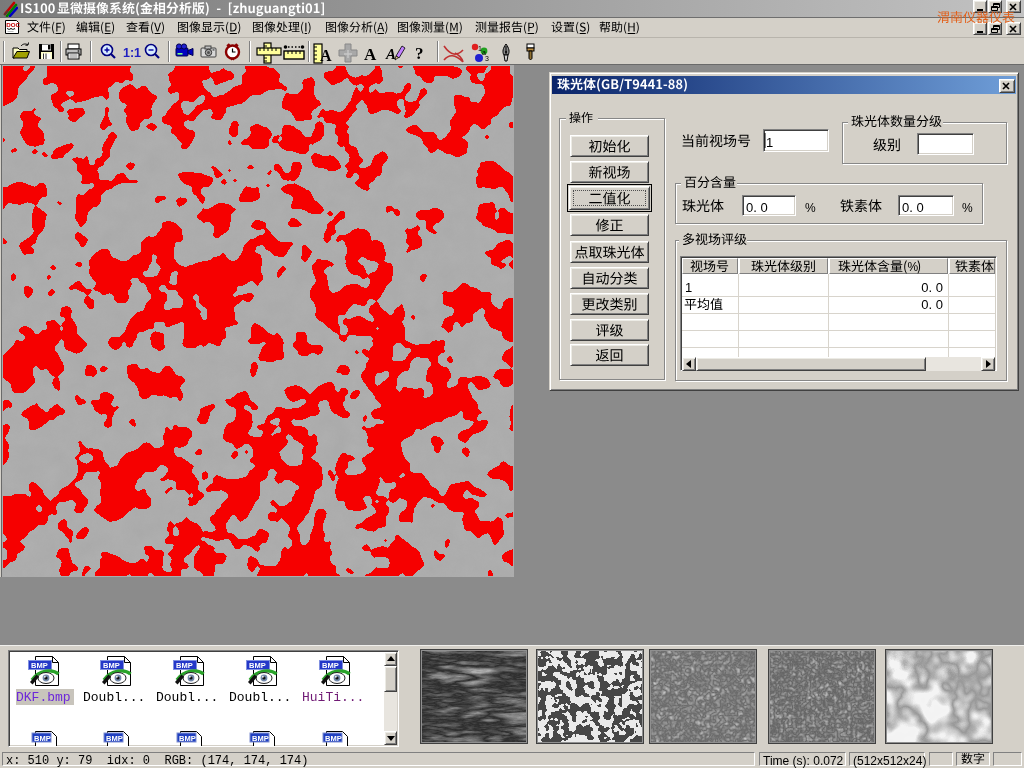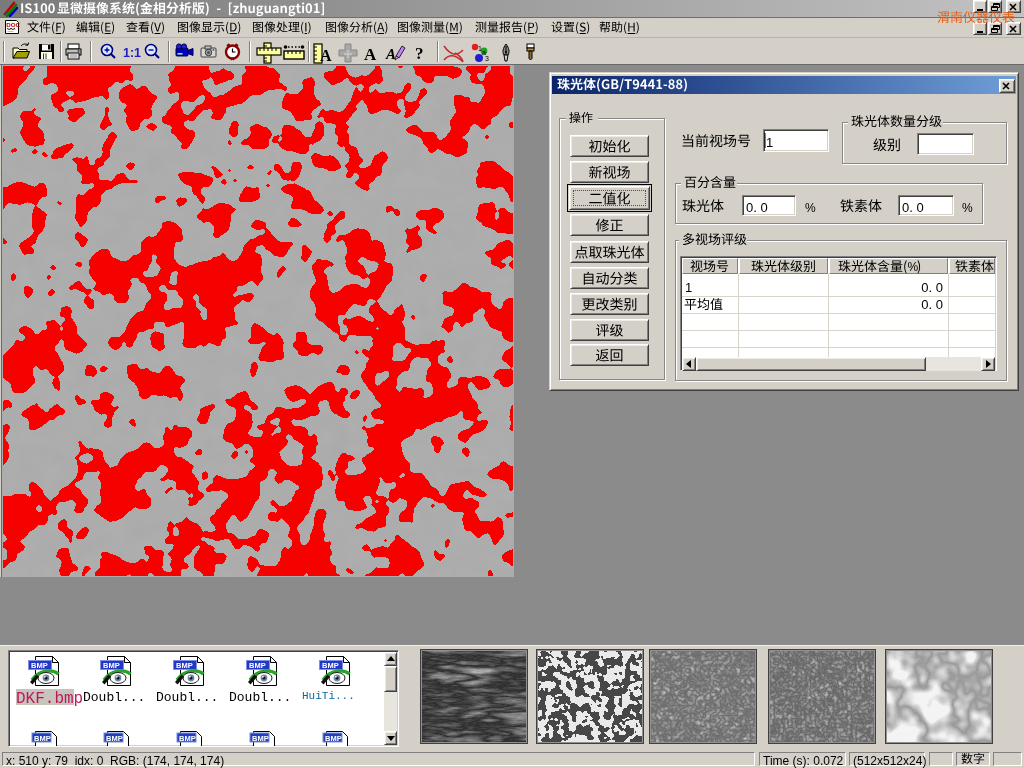--- a/index.html
+++ b/index.html
@@ -311,25 +311,25 @@
 <rect x="0.5" y="7.5" width="23" height="9" fill="#2438c8" stroke="#8090e0"></rect>
 <text x="3" y="15" font-family="Liberation Sans" font-weight="bold" font-size="7.5" fill="#fff">BMP</text>
 <path d="M4 27 C11 16.5 25 16 30.5 21" stroke="#2aa32a" stroke-width="3.4" fill="none"></path>
 <ellipse cx="18" cy="25" rx="8" ry="5.5" fill="#fff" stroke="#222" stroke-width="1"></ellipse>
 <circle cx="18" cy="25" r="3.4" fill="#7288aa"></circle>
     <circle cx="18" cy="25" r="1.6" fill="#111"></circle>
 <circle cx="16.8" cy="23.8" r="1" fill="#e8e8e8"></circle>
 <path d="M2 29 l6.5-7.5 2.5 2.5 -6.5 7.5z" fill="#111"></path>
 </svg>
 <div class="abs" style="left:16px;top:689px;width:58px;height:16px;background:#c8c4bc"></div>
-<div class="abs" style="left:16px;top:690px;font-family:'Liberation Mono',monospace;font-size:16px;color:#be185d">DKF.bmp</div>
+<div class="abs" style="left:16px;top:690px;font-family:'Liberation Mono',monospace;font-size:13px;color:#6d28d9">DKF.bmp</div>
 <div class="abs" style="left:83px;top:690px;font-family:'Liberation Mono',monospace;font-size:13px;color:#000">Doubl...</div>
 <div class="abs" style="left:156px;top:690px;font-family:'Liberation Mono',monospace;font-size:13px;color:#000">Doubl...</div>
 <div class="abs" style="left:229px;top:690px;font-family:'Liberation Mono',monospace;font-size:13px;color:#000">Doubl...</div>
-<div class="abs" style="left:302px;top:690px;font-family:'Liberation Mono',monospace;font-size:11px;color:#0369a1">HuiTi...</div>
+<div class="abs" style="left:302px;top:690px;font-family:'Liberation Mono',monospace;font-size:13px;color:#701a75">HuiTi...</div>
 <svg class="abs" style="left:29px;top:728px" width="32" height="18">
 <path d="M6.5 3.5 h16 l5 5 v10 h-21z" fill="#fff" stroke="#000"></path>
 <rect x="3" y="5" width="19" height="9" fill="#2040c0" stroke="#8090d0"></rect>
 <text x="5" y="12.5" font-family="Liberation Sans" font-weight="bold" font-size="7.5" fill="#fff">BMP</text>
 </svg>
 <svg class="abs" style="left:101px;top:728px" width="32" height="18">
 <path d="M6.5 3.5 h16 l5 5 v10 h-21z" fill="#fff" stroke="#000"></path>
 <rect x="3" y="5" width="19" height="9" fill="#2040c0" stroke="#8090d0"></rect>
 <text x="5" y="12.5" font-family="Liberation Sans" font-weight="bold" font-size="7.5" fill="#fff">BMP</text>
 </svg>
@@ -418,21 +418,21 @@
 <svg class="abs" style="left:887px;top:651px" width="104" height="91">
     <rect width="104" height="91" filter="url(#fte)"></rect>
   </svg>
 <div class="abs" style="left:0;top:750px;width:1024px;height:18px;background:#d4d0c8"></div>
 <div class="abs" style="left:2px;top:752px;width:753px;height:14px;border:1px solid;border-color:#808080 #fff #fff #808080"></div>
 <div class="abs" style="left:759px;top:752px;width:87px;height:14px;border:1px solid;border-color:#808080 #fff #fff #808080"></div>
 <div class="abs" style="left:849px;top:752px;width:76px;height:14px;border:1px solid;border-color:#808080 #fff #fff #808080"></div>
 <div class="abs" style="left:929px;top:752px;width:24px;height:14px;border:1px solid;border-color:#808080 #fff #fff #808080"></div>
 <div class="abs" style="left:956px;top:752px;width:34px;height:14px;border:1px solid;border-color:#808080 #fff #fff #808080"></div>
 <div class="abs" style="left:993px;top:752px;width:29px;height:14px;border:1px solid;border-color:#808080 #fff #fff #808080"></div>
-<div class="abs" style="left:6px;top:754px;font-size:12px;color:#000;font-family:Liberation Sans, sans-serif">x: 510 y: 79&nbsp; idx: 0&nbsp; RGB: (174, 174, 174)</div>
+<div class="abs" style="left:6px;top:754px;font-size:12px;color:#000;font-family:Liberation Mono, monospace">x: 510 y: 79&nbsp; idx: 0&nbsp; RGB: (174, 174, 174)</div>
 <div class="abs" style="left:763px;top:754px;font-size:12px;color:#000">Time (s): 0.072</div>
 <div class="abs" style="left:853px;top:754px;font-size:12px;color:#000">(512x512x24)</div>
 <svg class="abs" style="left:0;top:0;z-index:60;pointer-events:none" width="1024" height="768">
     <defs>
       <path id="g0" d="M91 0H239V-741H91Z"></path>
       <path id="g1" d="M312 14C483 14 584 -89 584 -210C584 -317 525 -375 435 -412L338 -451C275 -477 223 -496 223 -549C223 -598 263 -627 328 -627C390 -627 439 -604 486 -566L561 -658C501 -719 415 -754 328 -754C179 -754 72 -660 72 -540C72 -432 148 -372 223 -342L321 -299C387 -271 433 -254 433 -199C433 -147 392 -114 315 -114C250 -114 179 -147 127 -196L42 -94C114 -24 213 14 312 14Z"></path>
       <path id="g2" d="M82 0H527V-120H388V-741H279C232 -711 182 -692 107 -679V-587H242V-120H82Z"></path>
       <path id="g3" d="M295 14C446 14 546 -118 546 -374C546 -628 446 -754 295 -754C144 -754 44 -629 44 -374C44 -118 144 14 295 14ZM295 -101C231 -101 183 -165 183 -374C183 -580 231 -641 295 -641C359 -641 406 -580 406 -374C406 -165 359 -101 295 -101Z"></path>
       <path id="g4" d="M277 -558H718V-490H277ZM277 -712H718V-645H277ZM159 -804V-397H841V-804ZM803 -349C777 -287 727 -204 688 -153L780 -111C819 -161 866 -235 905 -305ZM104 -303C137 -241 179 -156 197 -106L294 -152C274 -201 230 -282 196 -342ZM556 -366V-70H440V-366H326V-70H30V45H970V-70H669V-366Z"></path>
       <path id="g5" d="M185 -850C151 -788 81 -708 18 -659C37 -637 65 -592 78 -567C155 -628 238 -723 292 -810ZM324 -324V-210C324 -144 317 -61 259 3C278 17 319 60 333 82C408 2 425 -119 425 -208V-234H503V-161C503 -121 486 -101 471 -91C486 -69 505 -21 511 5C527 -15 553 -38 687 -121C679 -141 668 -179 663 -206L596 -168V-324ZM756 -551H832C823 -463 810 -383 789 -311C770 -377 757 -448 747 -522ZM287 -461V-360H623V-391C638 -372 652 -351 660 -339L684 -376C697 -304 713 -236 734 -174C694 -100 640 -40 567 6C587 26 621 71 632 93C694 51 744 0 785 -60C817 -1 858 48 908 85C924 55 960 11 984 -10C925 -46 880 -101 845 -168C891 -275 918 -402 935 -551H969V-652H782C795 -710 805 -770 813 -831L704 -849C688 -702 659 -559 604 -461ZM201 -639C155 -540 82 -438 11 -371C31 -346 64 -287 75 -262C94 -281 113 -303 132 -327V90H241V-484C262 -519 280 -553 297 -587V-512H628V-765H548V-607H504V-850H417V-607H374V-765H297V-605Z"></path>

